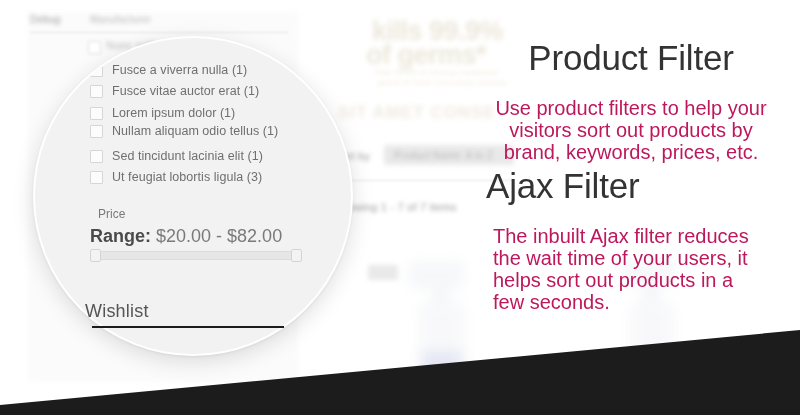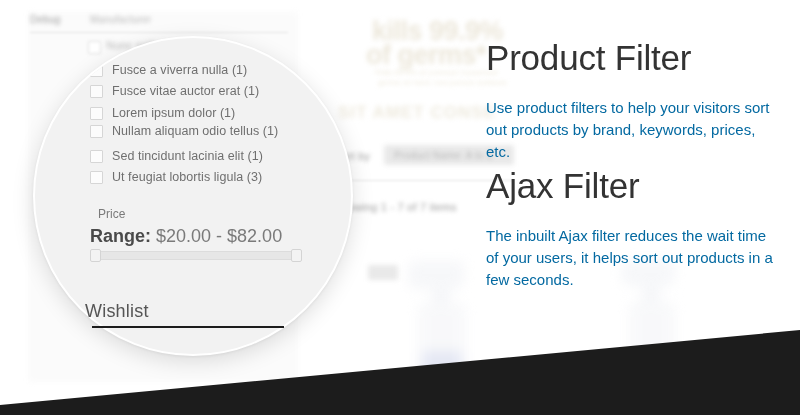--- a/index.html
+++ b/index.html
@@ -222,26 +222,26 @@
   }
   .copy h2 {
     margin: 0;
     font-size: 35px;
     font-weight: normal;
     color: #333333;
     letter-spacing: -0.2px;
     line-height: 1;
   }
   .copy p {
-    margin: 0;
-    font-size: 15px;
+    margin: 7px;
+    font-size: 20px;
     line-height: 22px;
-    color: #0369a1;
-  }
-  #block-product { top: 40px; }
+    color: #be185d;
+  }
+  #block-product { top: 40px; text-align: center; }
   #block-ajax    { top: 168px; }
   .copy .body-text { margin-top: 22px; }
 
   
   .diagonal {
     position: absolute;
     left: 0; top: 0;
     width: 800px; height: 415px;
     background: #1c1c1c;
     clip-path: polygon(0 405px, 800px 330px, 800px 415px, 0 415px);

